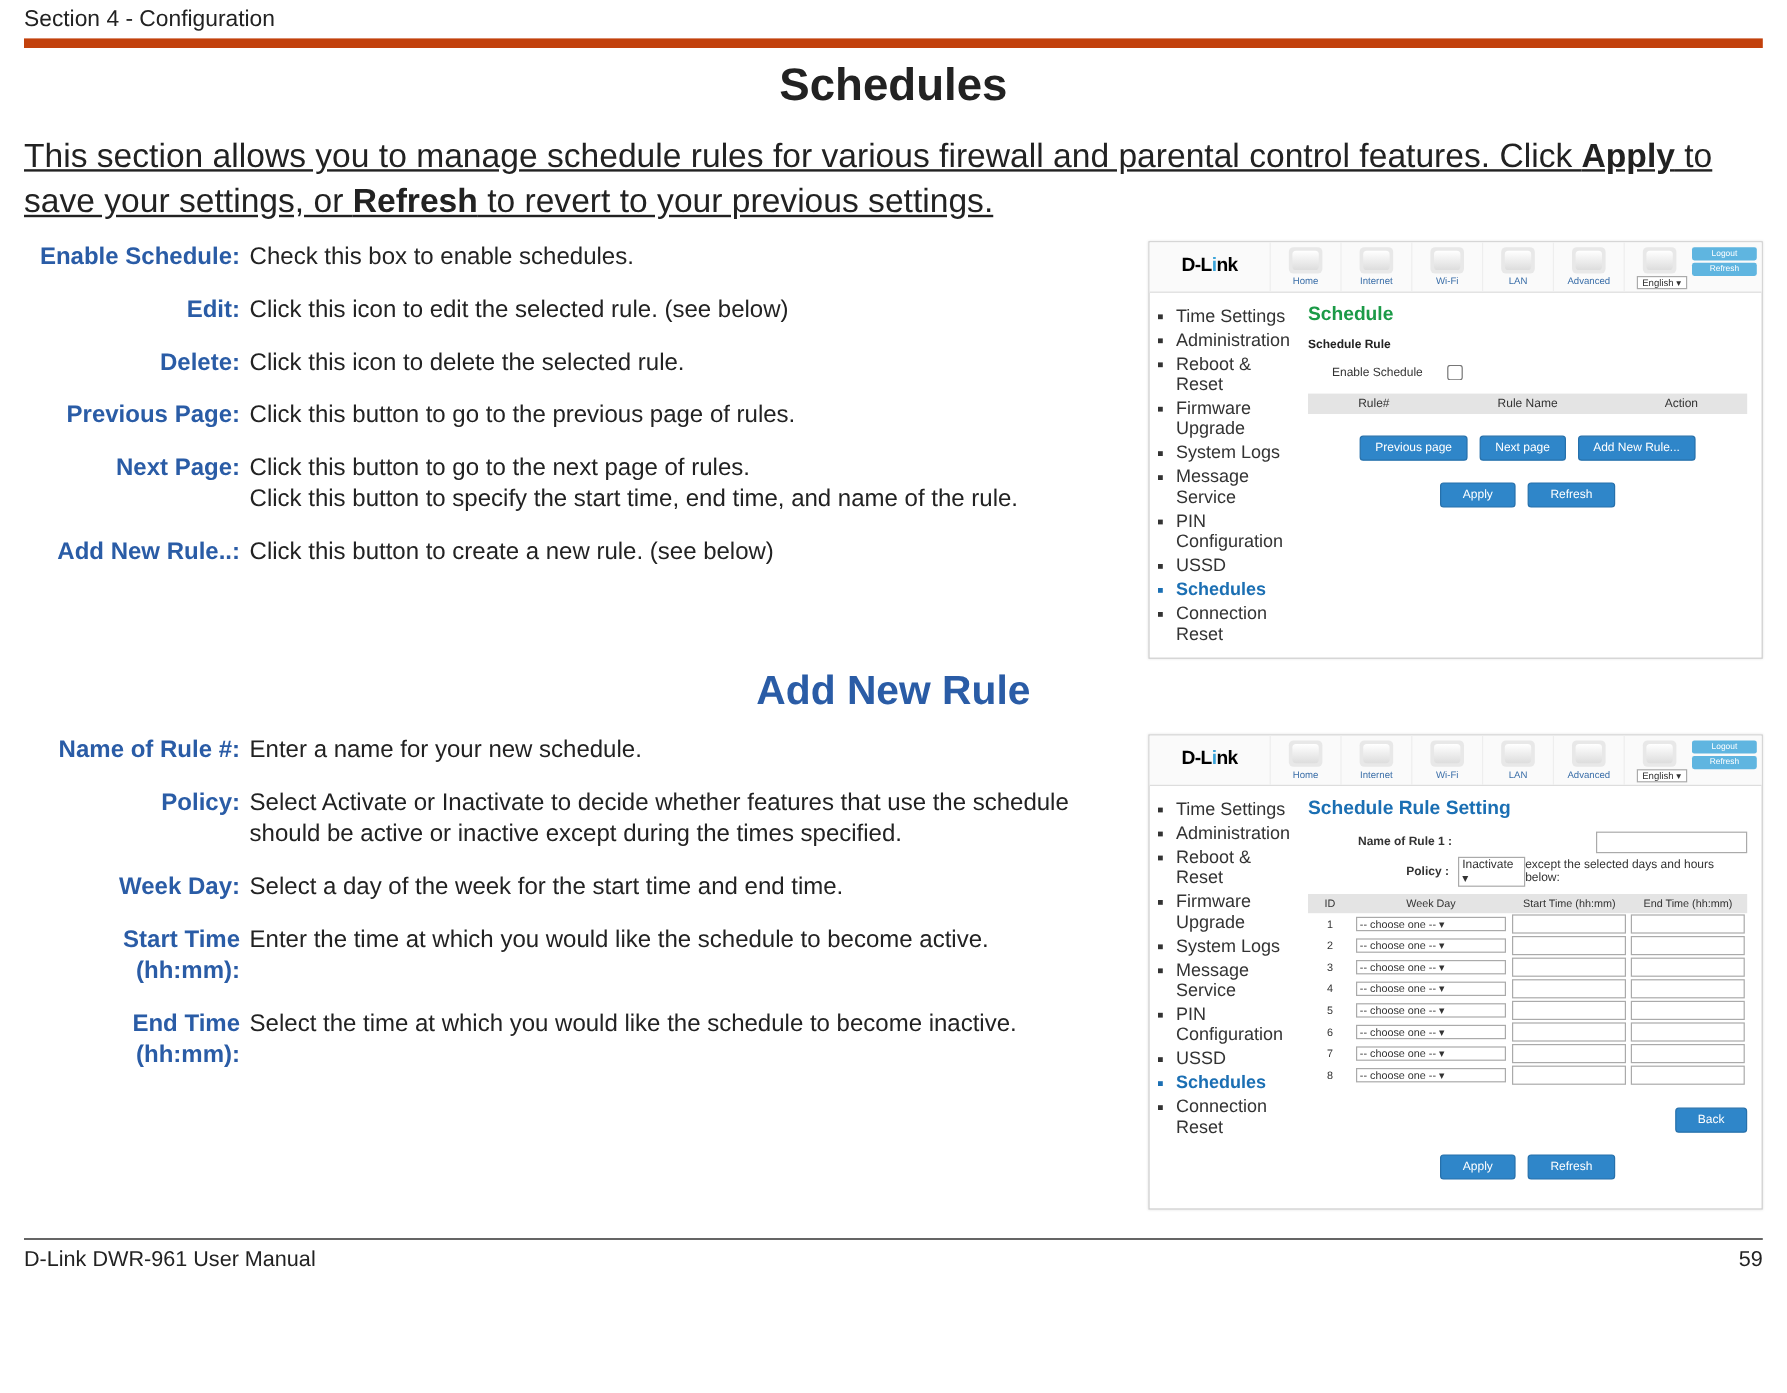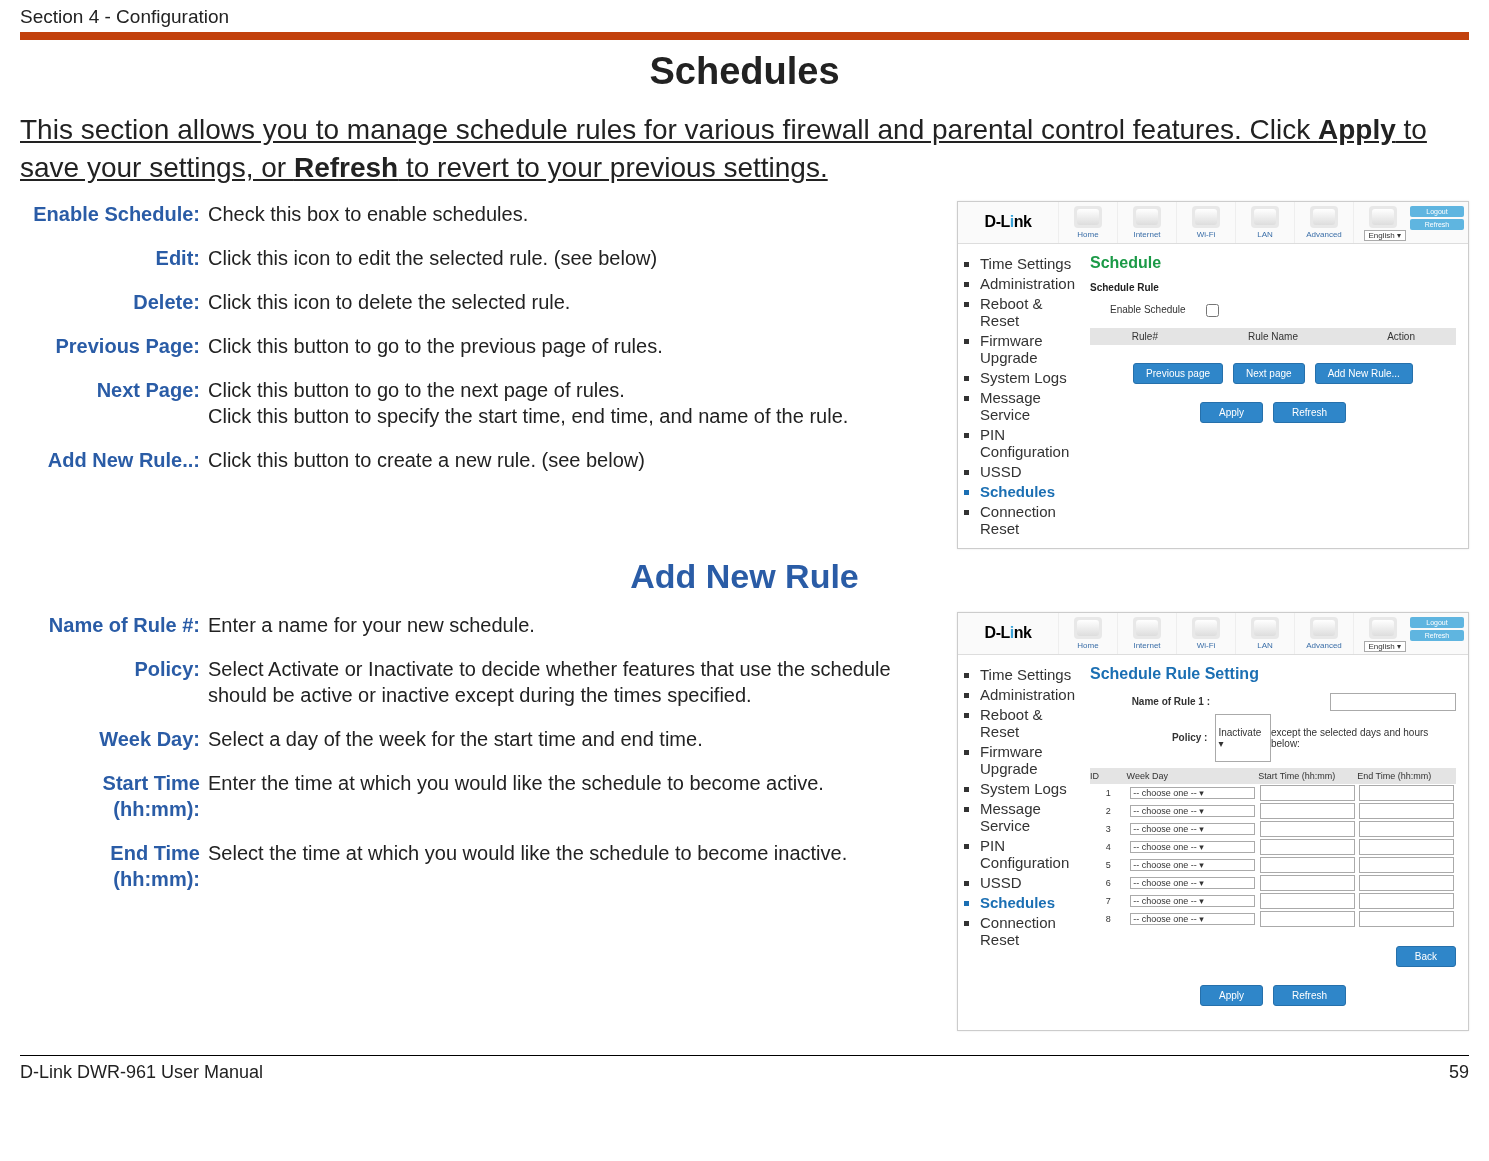--- a/index.html
+++ b/index.html
@@ -178,21 +178,21 @@
   
   .rs-form-row{
     display:flex; align-items:center; font-size:10px; margin:3px 0;justify-content:space-between;
   }
   .rs-form-row .lbl{ width:120px; text-align:right; padding-right:8px; font-weight:700;}
   .rs-form-row input[type=text]{ width:120px; border:1px solid #aaa; font-size:10px; height:14px;}
   .rs-rule-table{
     width:100%; font-size:9px; margin-top:6px;
   }
   .rs-rule-table .hdr{
-    display:flex; background:#e4e4e4; padding:3px 0; text-align:left;
+    display:flex; background:#e4e4e4; padding:3px 0; text-align:center;
   }
   .rs-rule-table .hdr>div:nth-child(1){width:10%;}
   .rs-rule-table .hdr>div:nth-child(2){width:36%;}
   .rs-rule-table .hdr>div:nth-child(3){width:27%;}
   .rs-rule-table .hdr>div:nth-child(4){width:27%;}
   .rs-rule-table .r{
     display:flex; align-items:center; padding:1px 0; text-align:center;
   }
   .rs-rule-table .r>div:nth-child(1){width:10%;}
   .rs-rule-table .r>div:nth-child(2){width:36%;}
@@ -358,21 +358,21 @@
           </ul>
         </div>
         <div class="rs-main">
           <div class="rs-h" style="color:#1b6fb3">Schedule Rule Setting</div>
           <div class="rs-form-row">
             <div class="lbl">Name of Rule 1 :</div>
             <input type="text" style="">
           </div>
           <div class="rs-form-row">
             <div class="lbl">Policy :</div>
-            <span style="border:1px solid #aaa;padding:12px 2px;background:#fff">Inactivate ▾</span>
+            <span style="border:1px solid #aaa;padding:0 2px;background:#fff">Inactivate ▾</span>
             <span> except the selected days and hours below:</span>
           </div>
           <div class="rs-rule-table">
             <div class="hdr">
               <div>ID</div>
               <div>Week Day</div>
               <div>Start Time (hh:mm)</div>
               <div>End Time (hh:mm)</div>
             </div>
             <div class="r">

